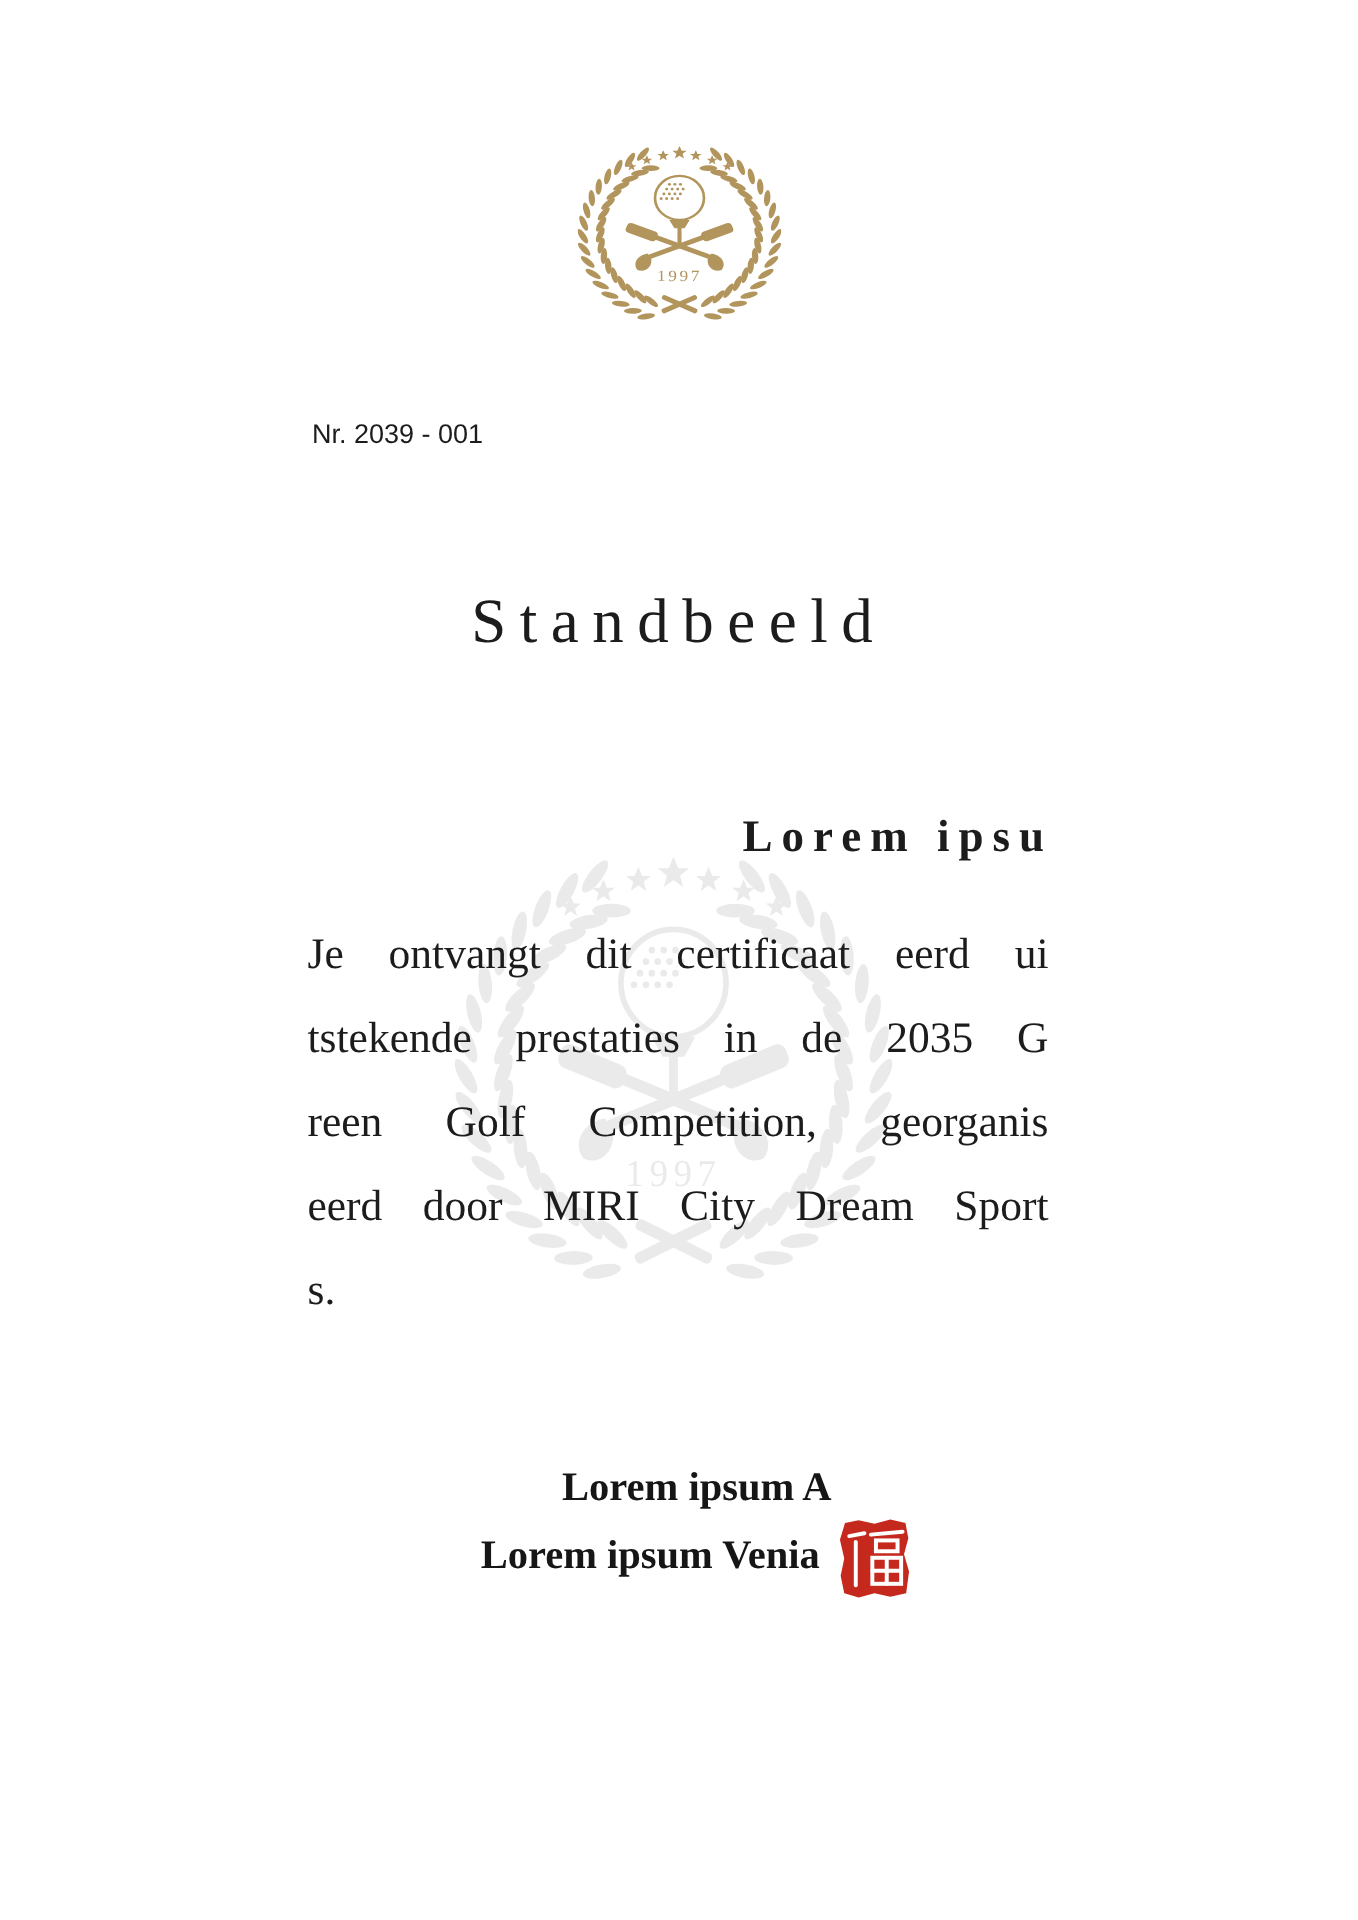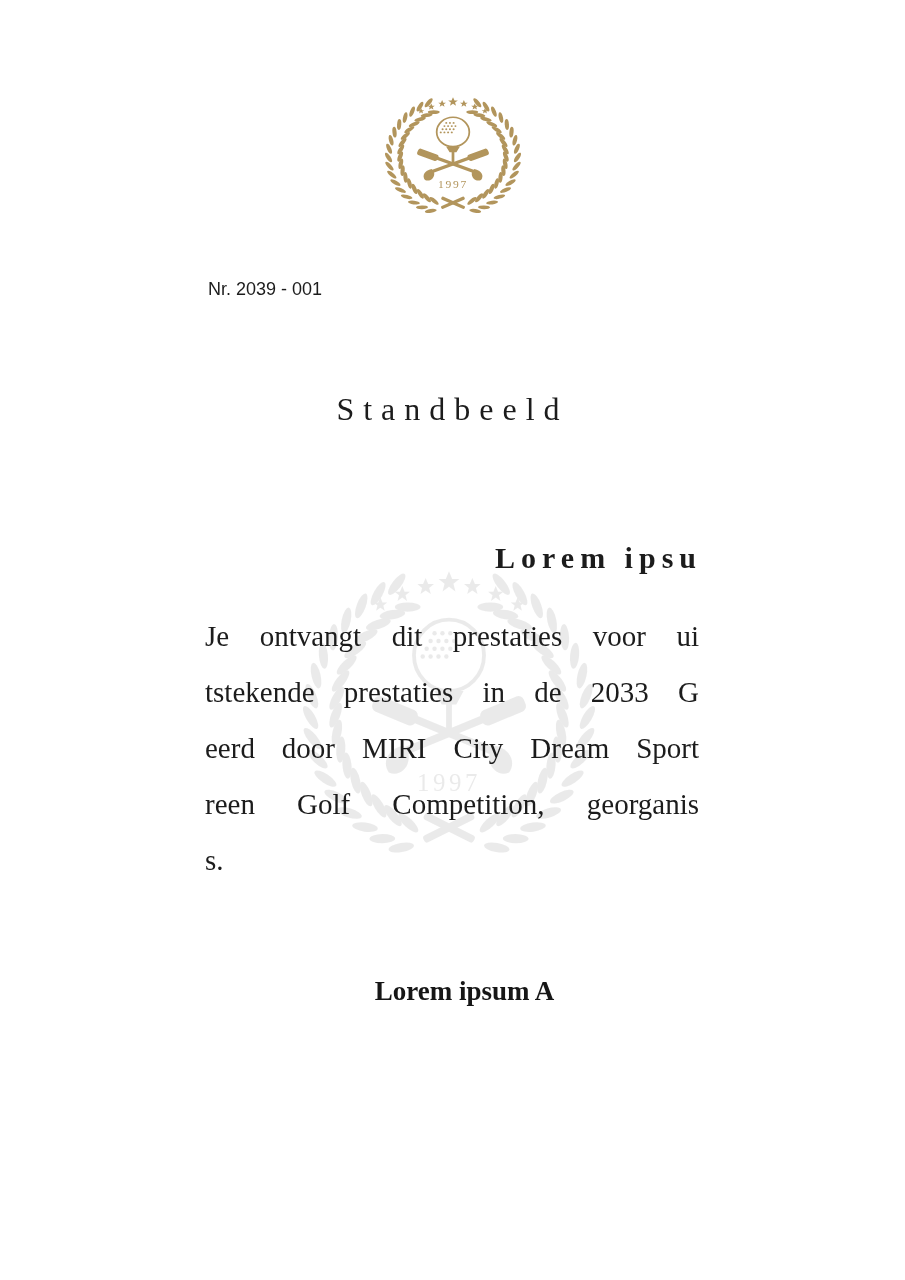--- a/index.html
+++ b/index.html
@@ -15,21 +15,21 @@
   .emblem svg{display:block;}
   .logo-main{left:385px;top:94px;}
   .watermark{left:303px;top:563px;color:var(--wm,#9a9a9a);}
   .cert-number{
     position:absolute;left:208px;top:279px;
     font-family:"Liberation Sans",sans-serif;
     font-size:18px;color:var(--ink,#1c1c1c);
   }
   .title{
     position:absolute;left:0;width:100%;top:391px;
-    text-align:center;font-size:32px;letter-spacing:9px;
+    text-align:center;font-size:42px;letter-spacing:9px;
     color:var(--ink,#1c1c1c);font-weight:400;
   }
   .recipient{
     position:absolute;right:203px;top:513px;
     font-size:30px;font-weight:bold;letter-spacing:6px;
     color:var(--ink,#1c1c1c);white-space:nowrap;margin-top:28px;
   }
   .body-text{
     position:absolute;left:205px;top:608px;width:494px;
     font-size:29px;line-height:56px;color:var(--ink,#1c1c1c);
@@ -153,25 +153,42 @@
     </svg>
   </div>
 
   <div class="cert-number">Nr. 2039 - 001</div>
 
   <div class="title">Standbeeld</div>
 
   <div class="recipient">Lorem ipsu</div>
 
   <div class="body-text">
-    <div class="line">Je ontvangt dit prestaties voor ui</div>
-    <div class="line">tstekende prestaties in de 2033 G</div>
+    <div class="line">Je ontvangt dit certificaat eerd ui</div>
+    <div class="line">tstekende prestaties in de 2035 G</div>
+    <div class="line">reen Golf Competition, georganis</div>
     <div class="line">eerd door MIRI City Dream Sport</div>
-    <div class="line">reen Golf Competition, georganis</div>
     <div class="line last">s.</div>
   </div>
 
   <div class="sig-row sig-row-1">
     <span>Lorem ipsum A</span>
   </div>
 
+  <div class="sig-row sig-row-2">
+    <span>Lorem ipsum Venia</span>
+    <span class="seal">
+      <svg viewBox="0 0 100 112" preserveAspectRatio="none">
+        <path fill="var(--seal,#c5291e)" d="M9,7 L28,3 L50,8 L72,2 L93,7 L97,28 L91,50 L98,74 L94,104 L72,109 L50,104 L28,110 L8,104 L3,80 L8,56 L2,30 Z"></path>
+        <g stroke="#ffffff" stroke-width="5.5" fill="none" stroke-linecap="round">
+          <path d="M15,25 L36,21"></path>
+          <path d="M24,33 L24,93"></path>
+          <path d="M45,23 L89,19"></path>
+          <rect x="52" y="31" width="30" height="15"></rect>
+          <rect x="47" y="55" width="40" height="36"></rect>
+          <path d="M67,55 L67,91"></path>
+          <path d="M47,73 L87,73"></path>
+        </g>
+      </svg>
+    </span>
+  </div>
 
 </div>
 
 </body></html>

